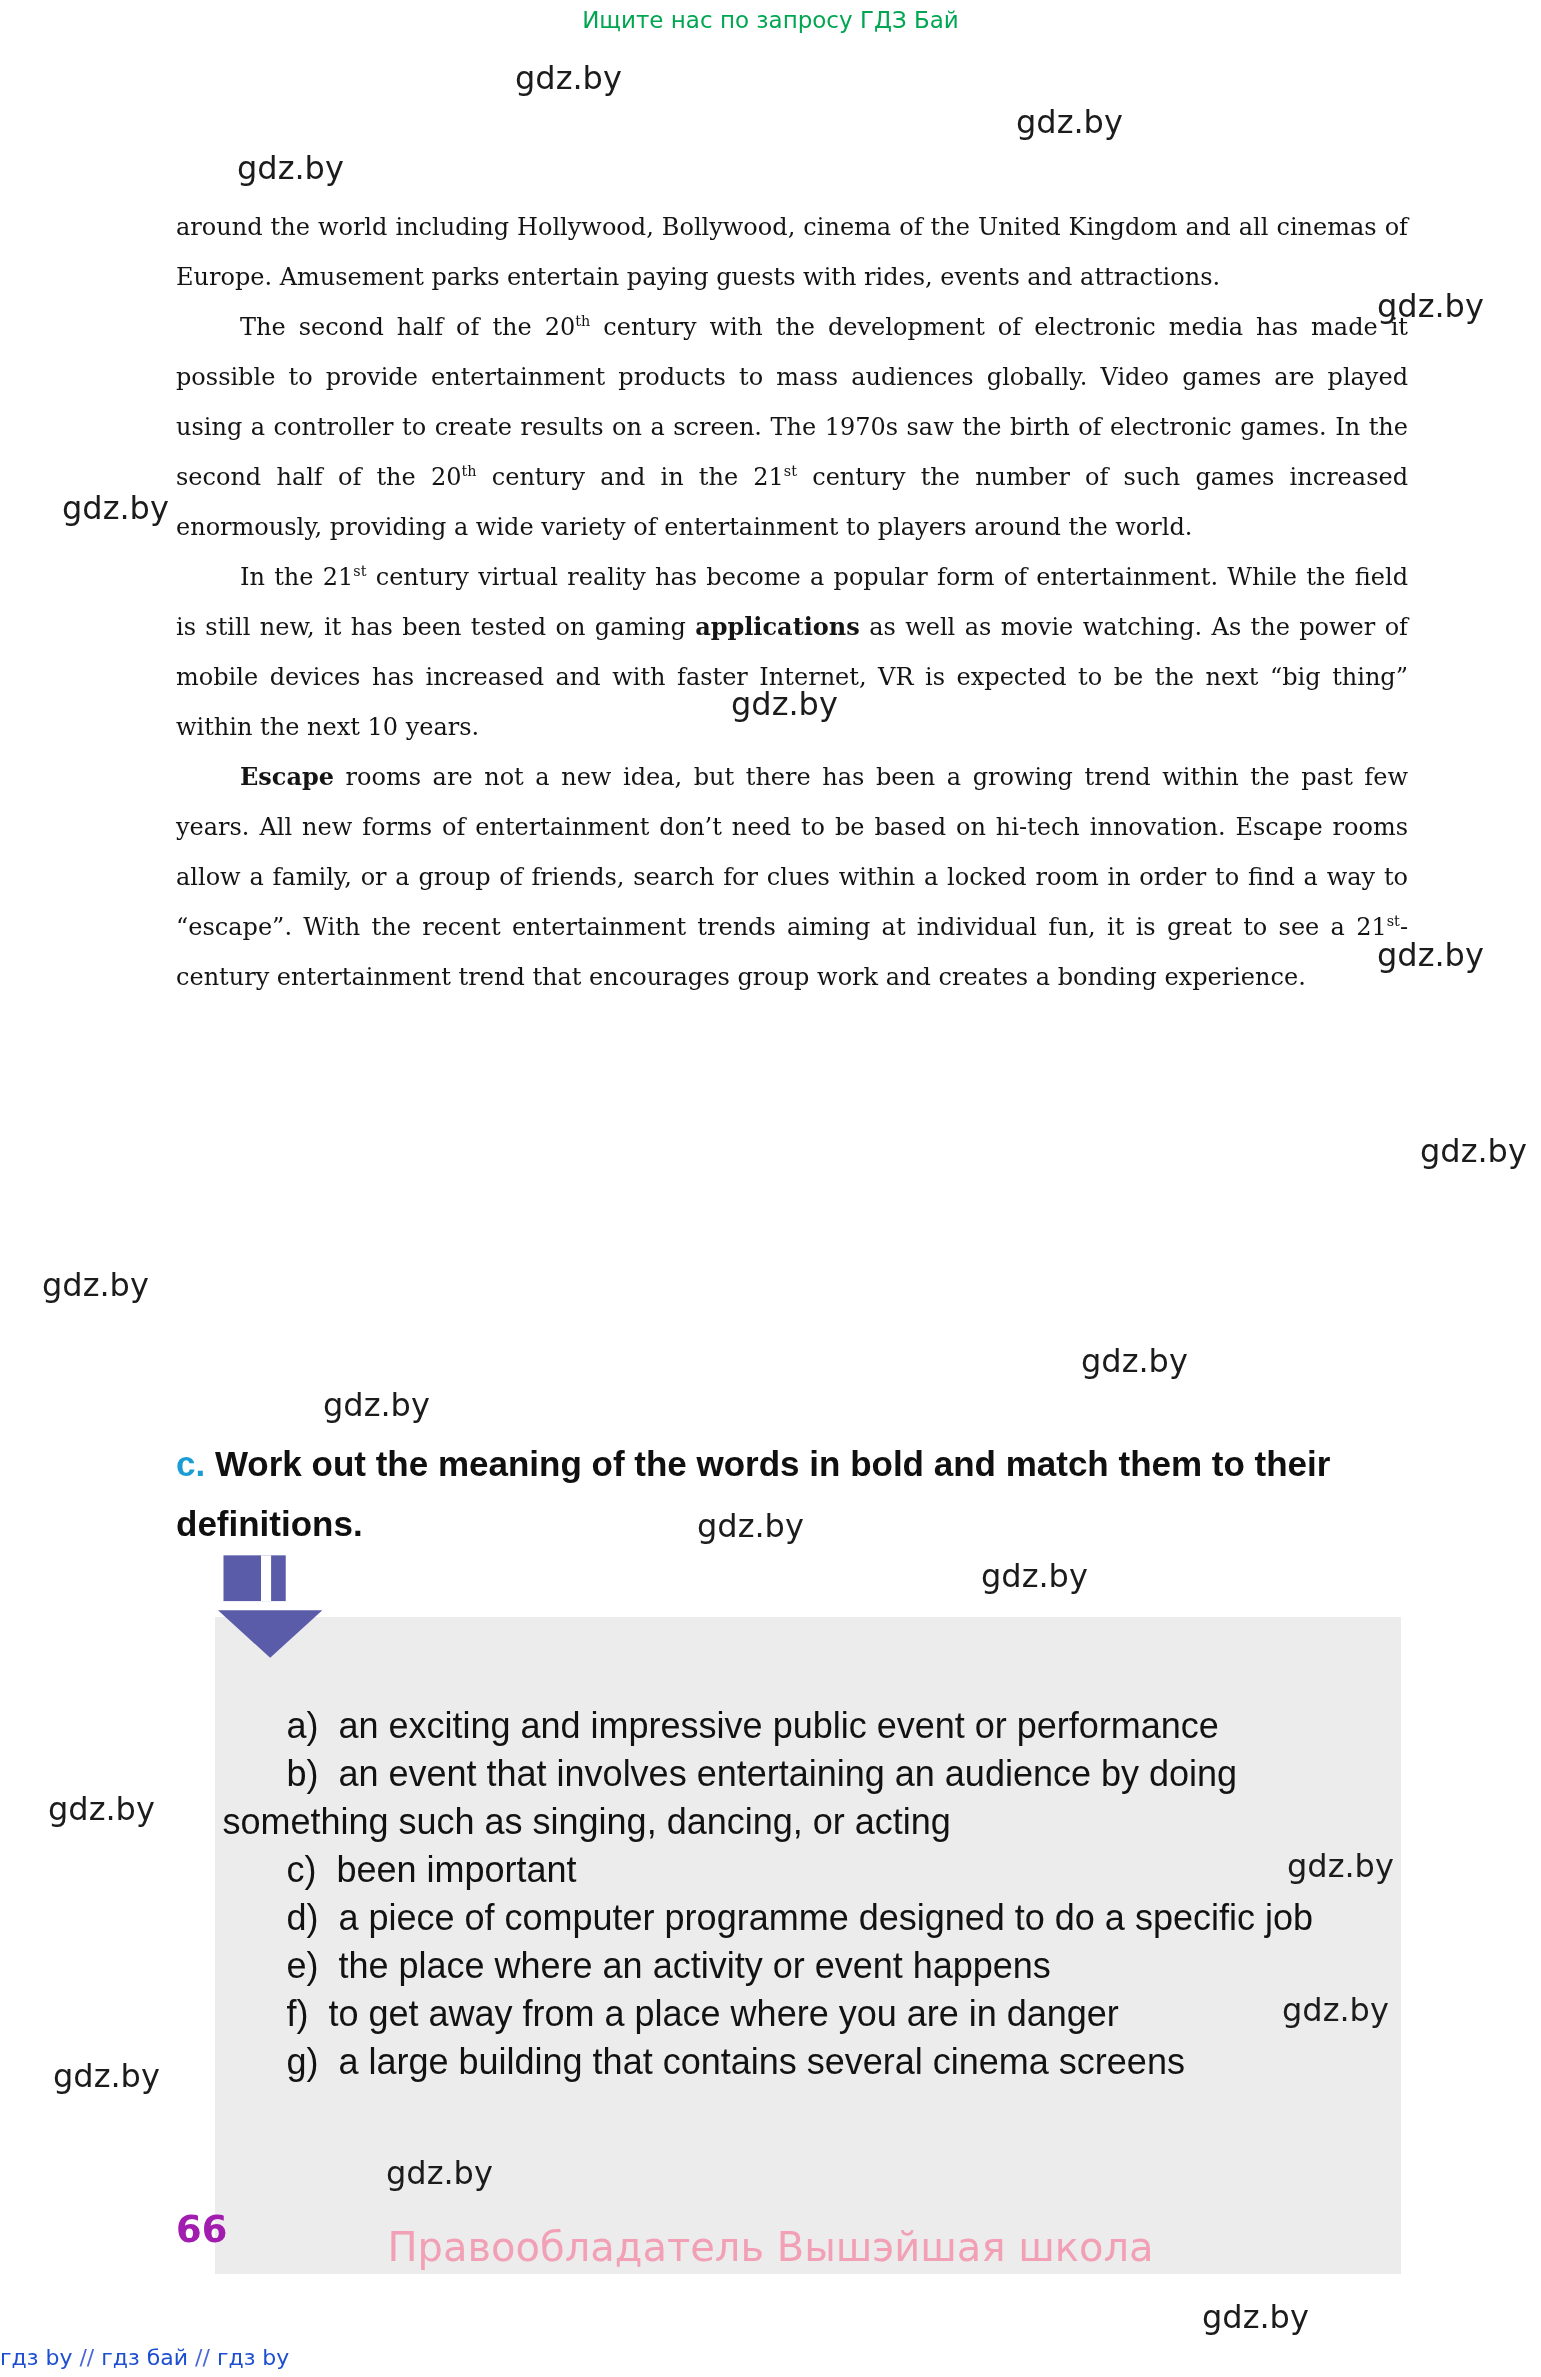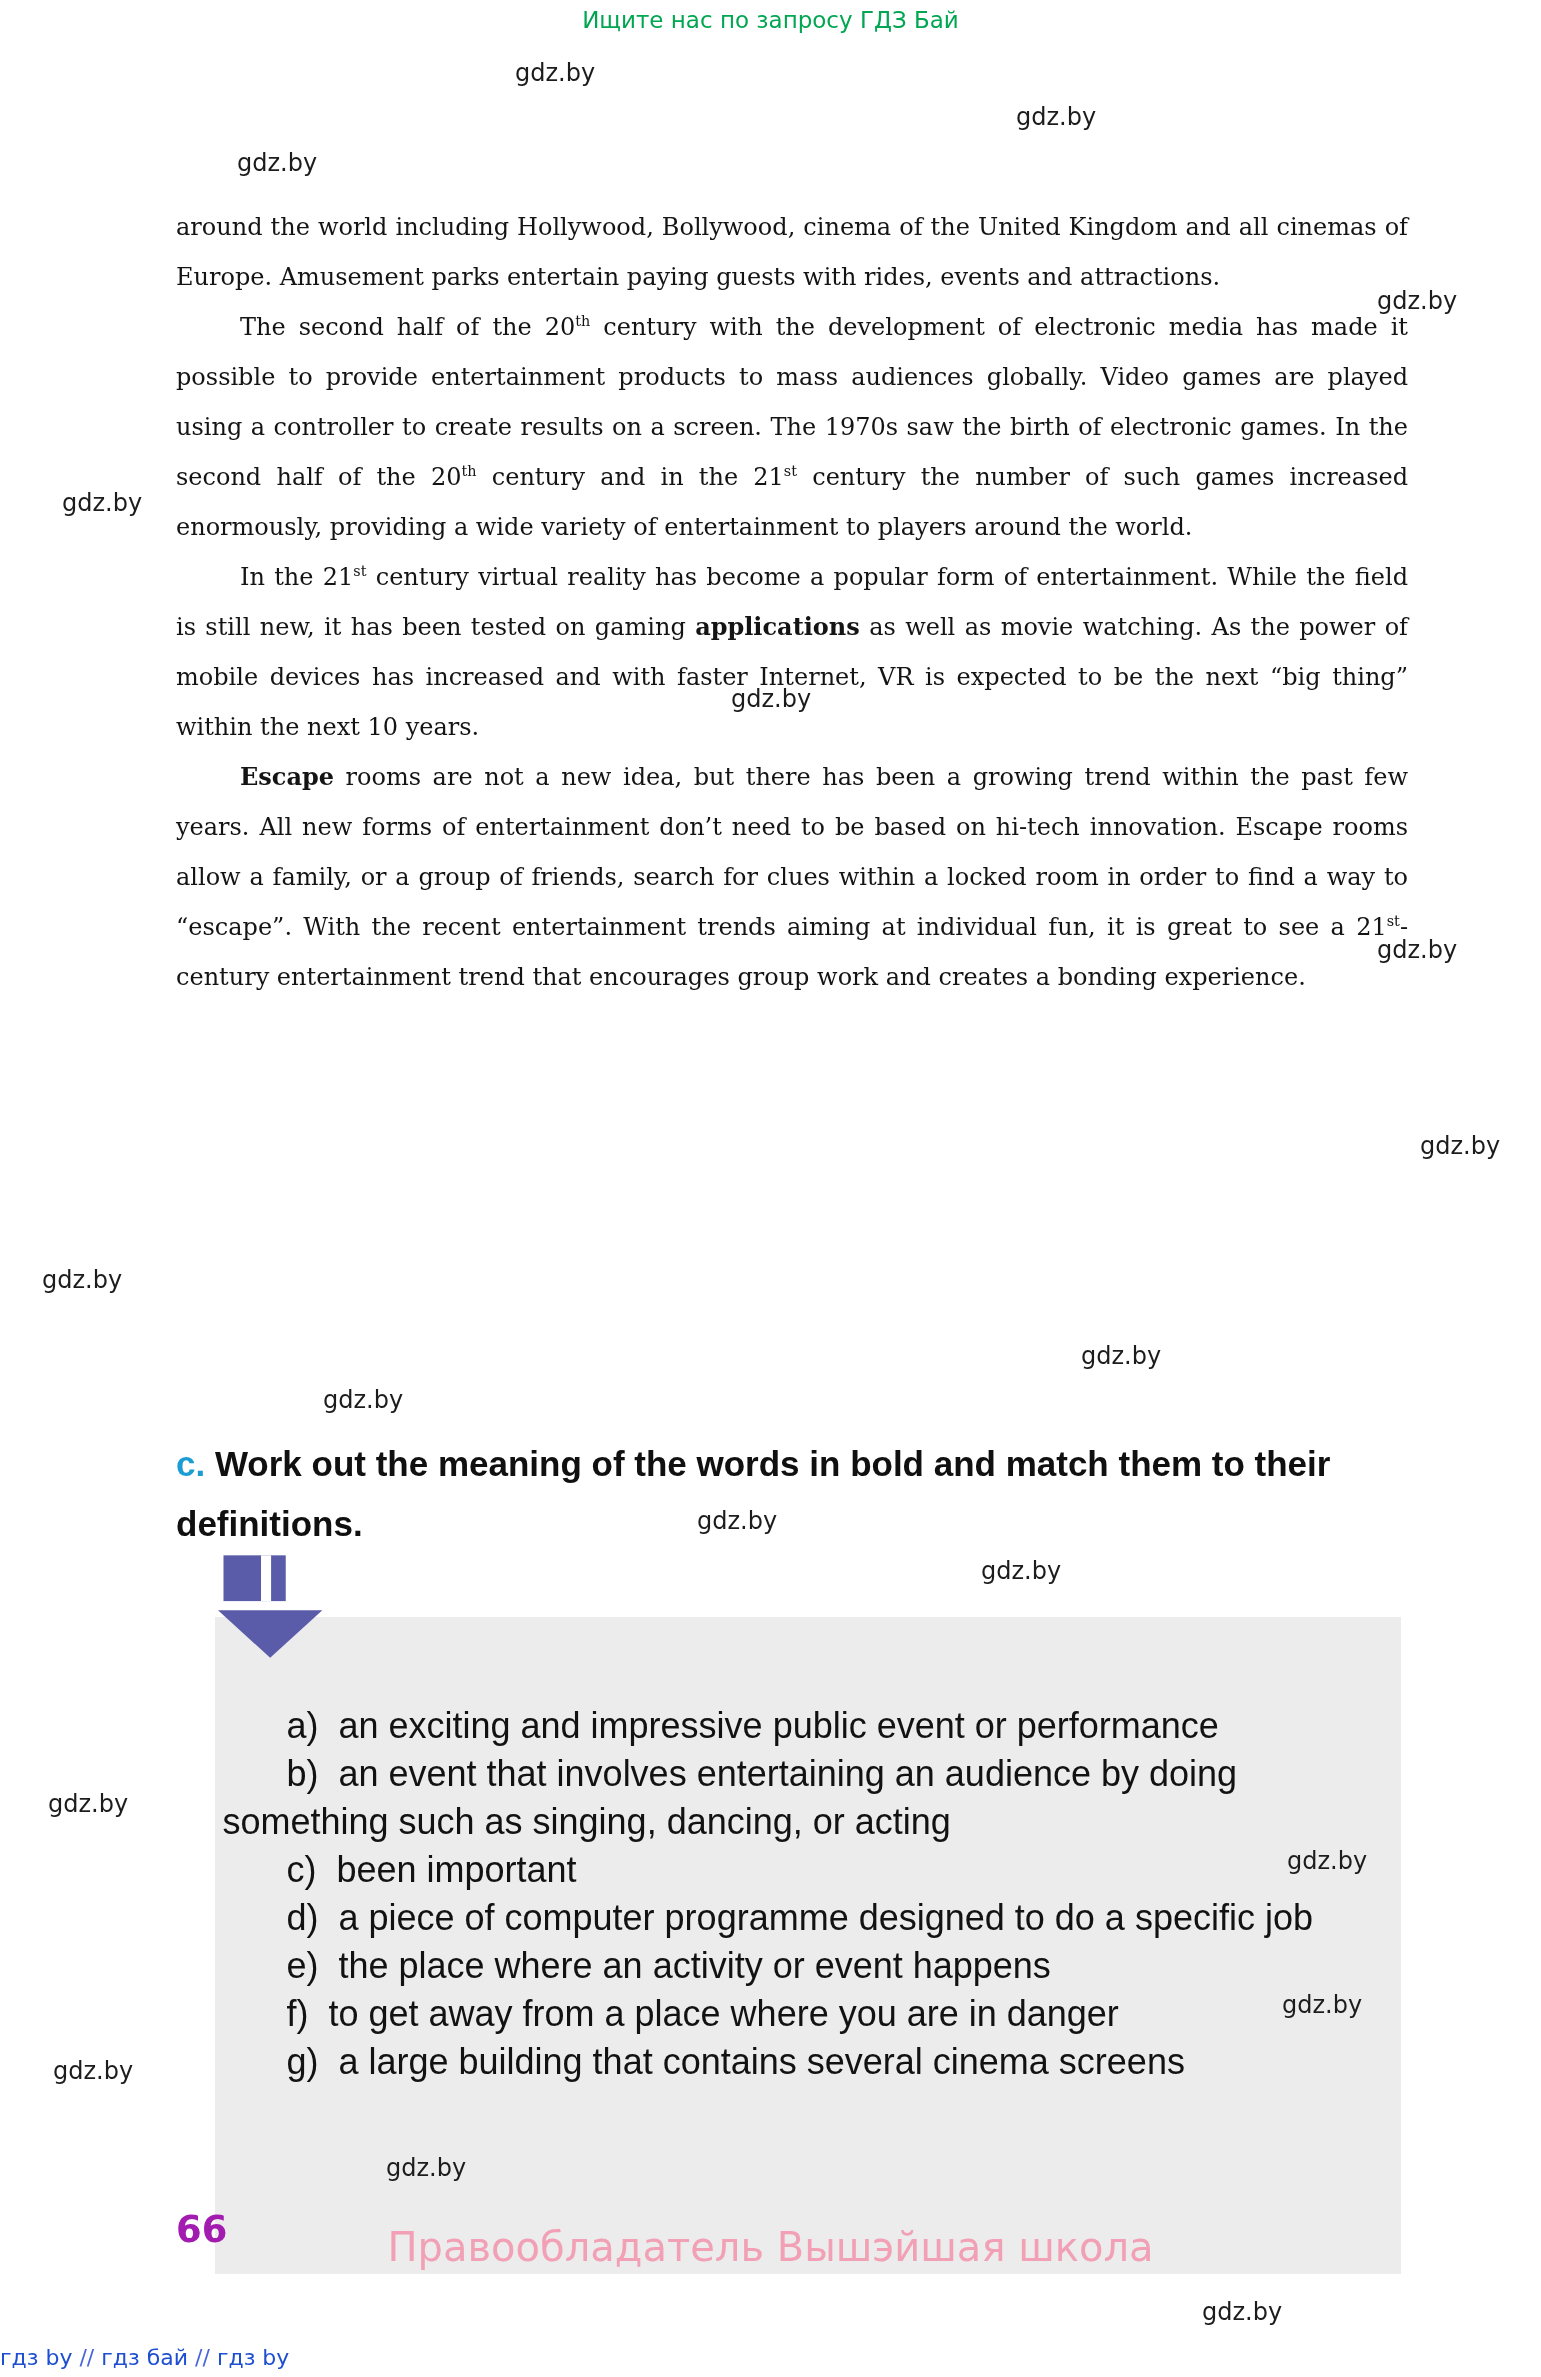--- a/index.html
+++ b/index.html
@@ -11,21 +11,21 @@
   .page { position:absolute; inset:0; }
 
   .top-notice {
     position:absolute; top:7.4px; left:0; width:100%; text-align:center;
     font-family:"DejaVu Sans", sans-serif; font-size:23px;
     color:var(--promo-green, #00a651);
   }
 
   .watermark {
     position:absolute; font-family:"DejaVu Sans", sans-serif;
-    font-size:24px; color:#1c1c1c; white-space:nowrap;text-align:right;
+    font-size:32px; color:#1c1c1c; white-space:nowrap;text-align:right;
   }
 
   .article {
     position:absolute; left:176px; top:202px; width:1232px;
     font-size:24px; line-height:50px; text-align:justify; color:#141414;
   }
   .body-para.indent { text-indent:64px; }
   .article sup { font-size:0.6em; line-height:0; vertical-align:super; }
   .seg-bold { font-weight:bold; }
 

